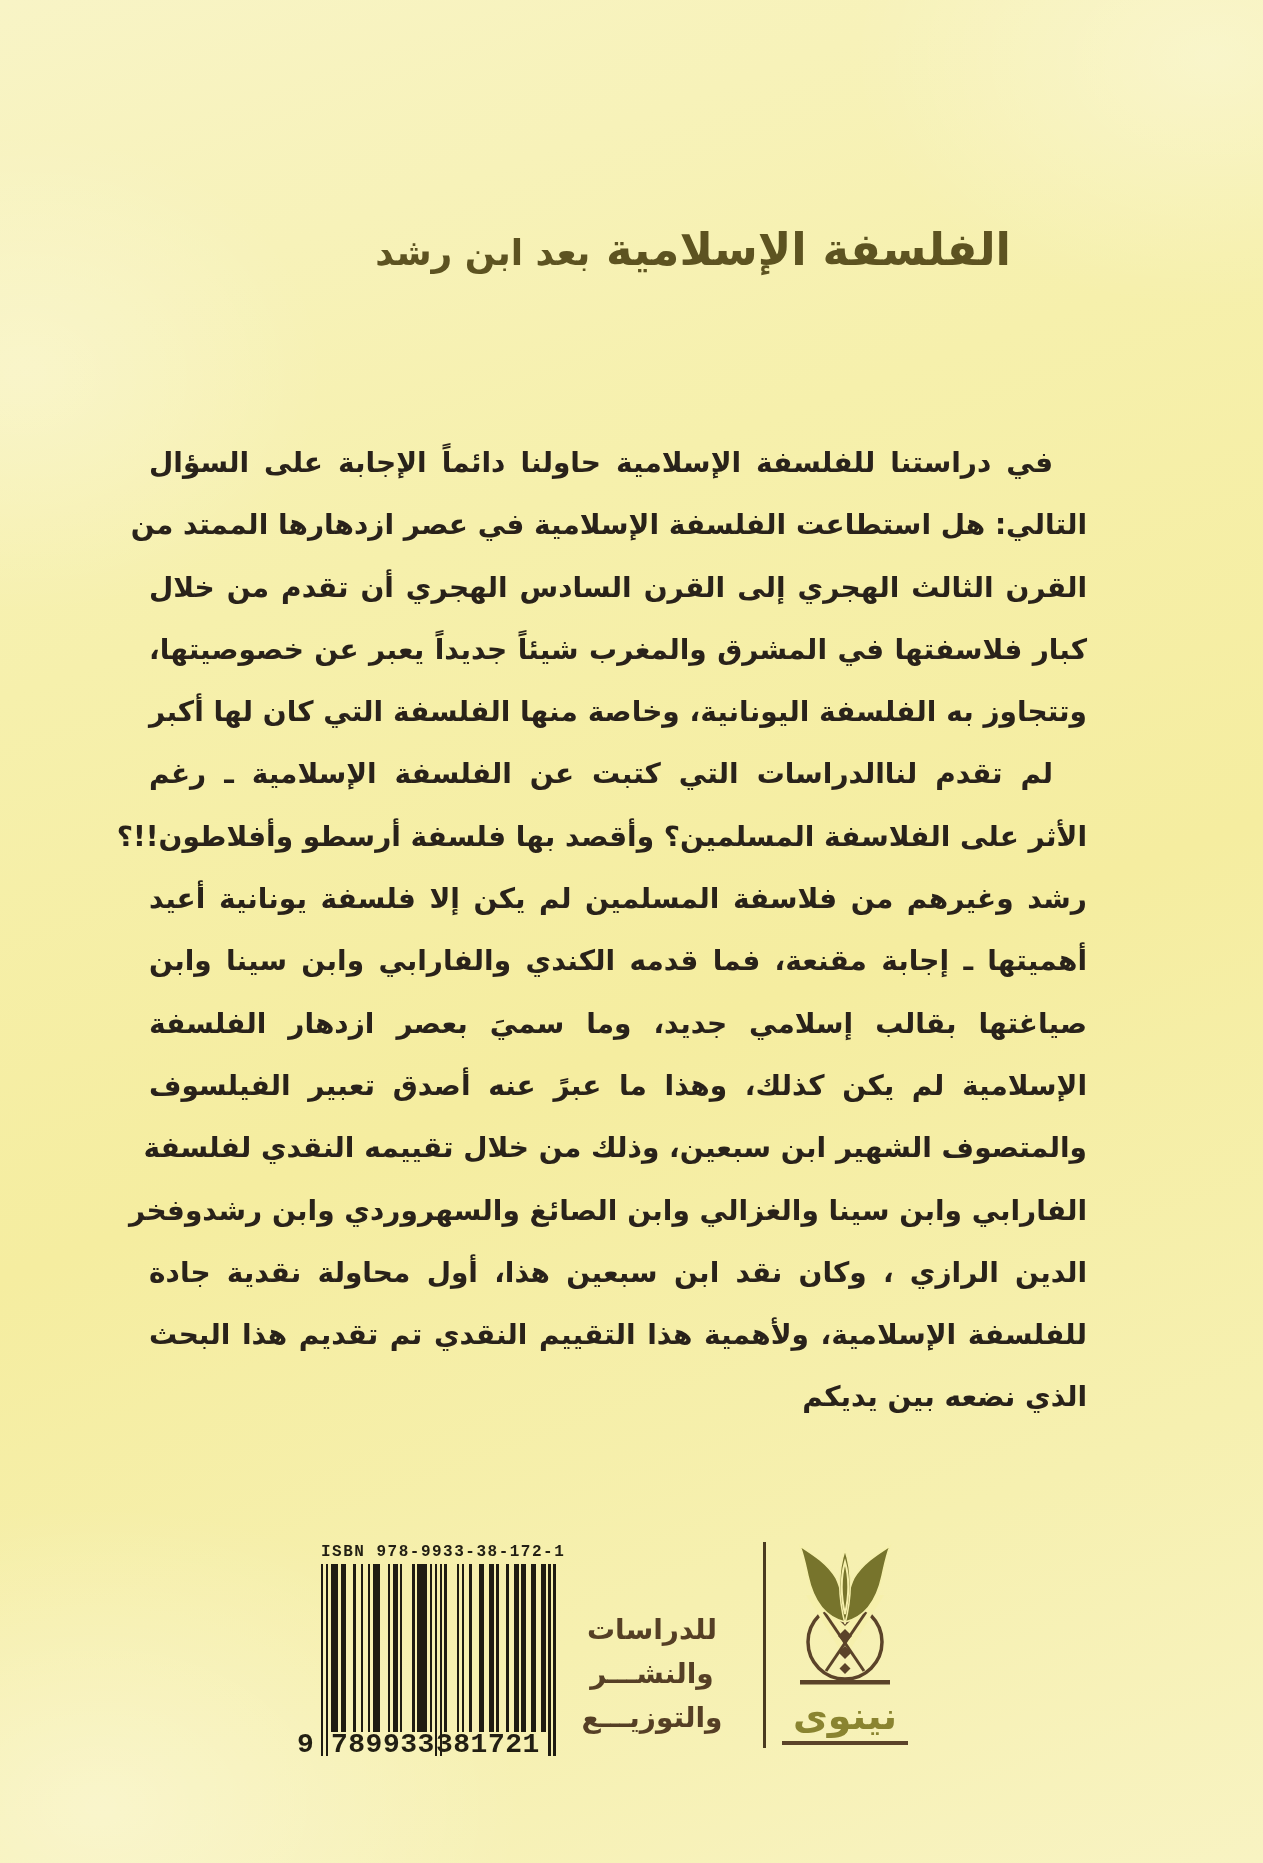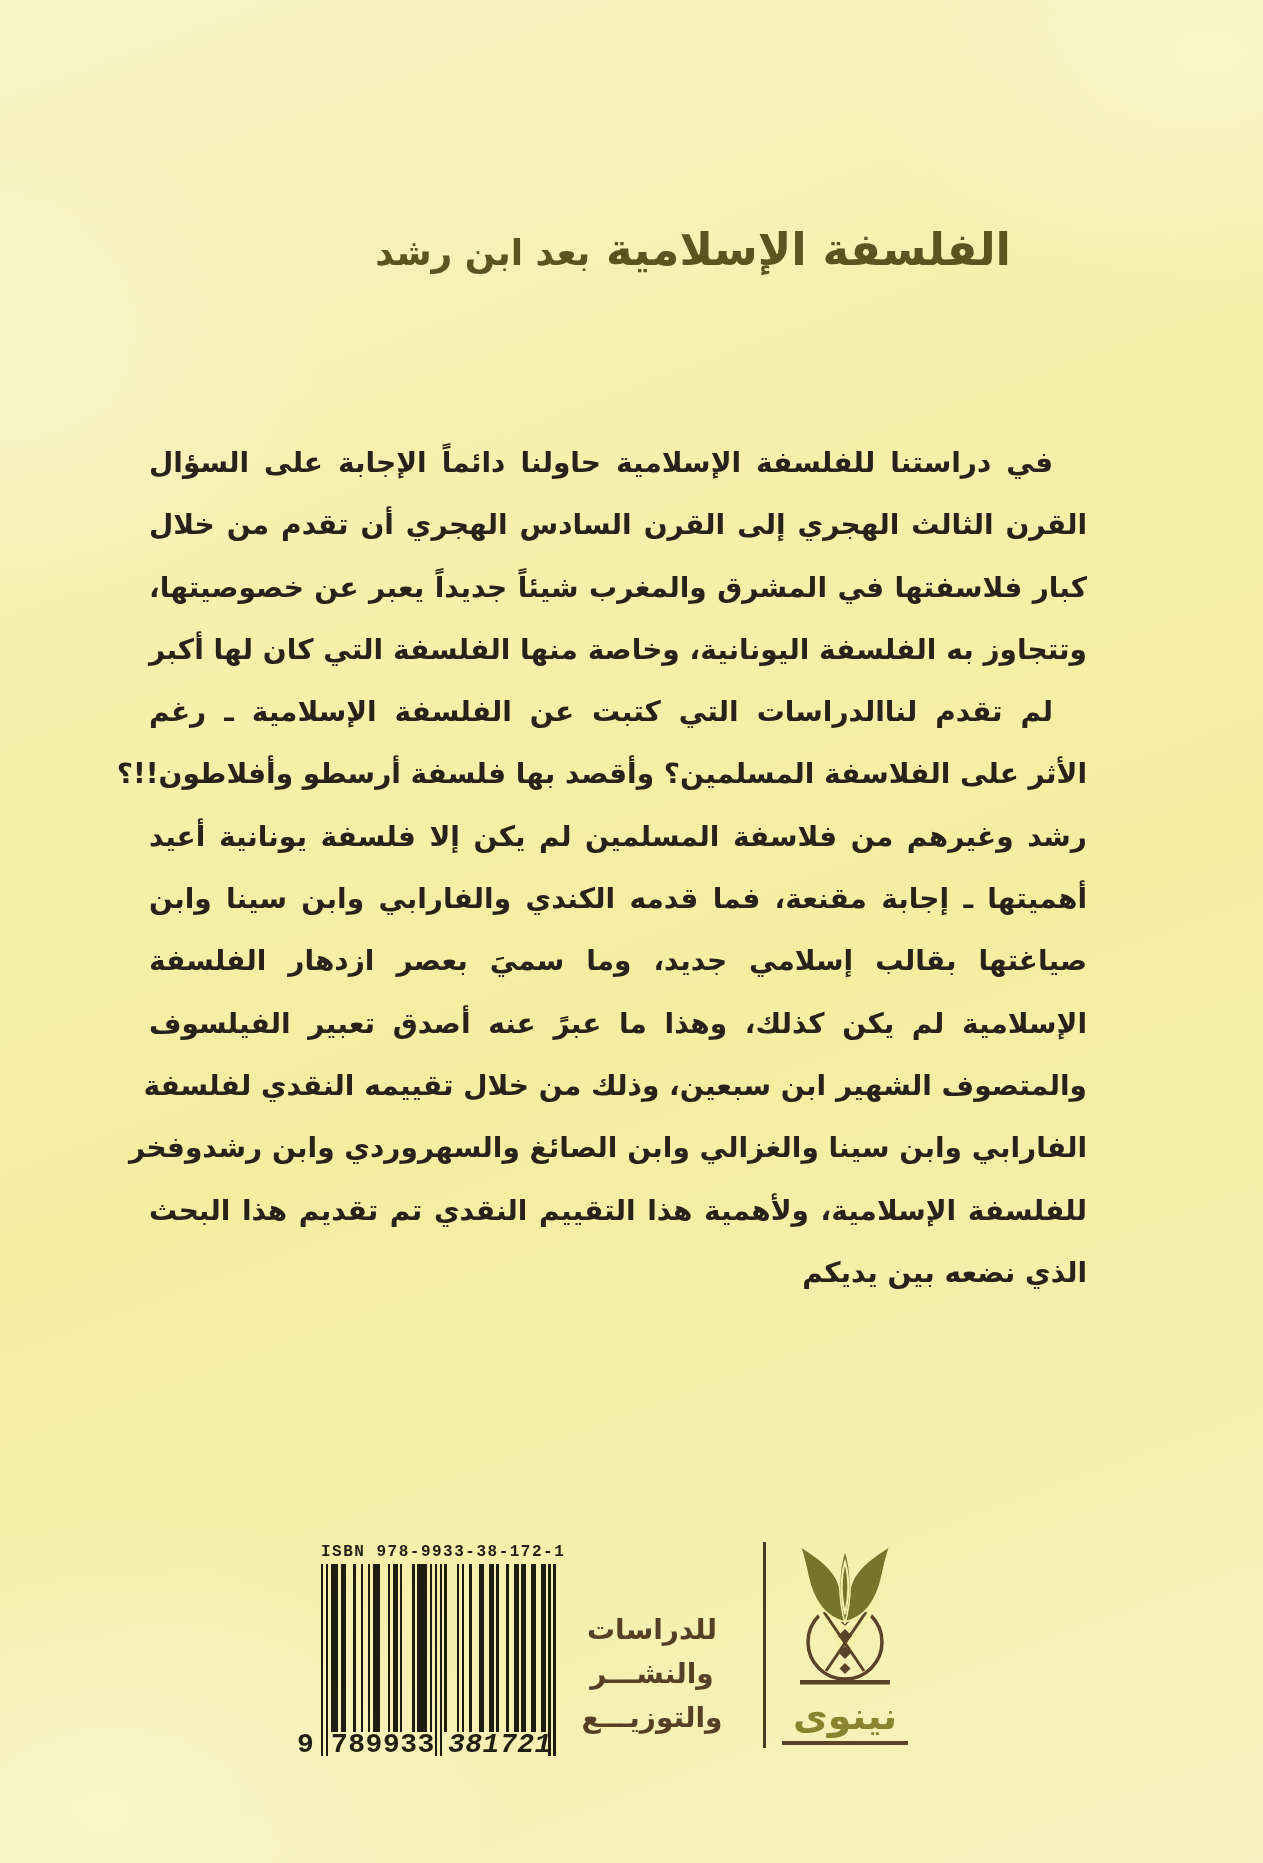--- a/index.html
+++ b/index.html
@@ -52,21 +52,21 @@
   .bar{flex:0 0 2.484px;height:168px;}
   .bar.on{background:#1f1c12;}
   .bar.tall{height:192px;}
   .ean-row{
     position:relative;height:30px;margin-top:-28px;
     font-family:"Liberation Mono","DejaVu Sans Mono",monospace;
     font-size:28px;font-weight:bold;color:#221f13;
   }
   .ean-first{position:absolute;left:-24px;bottom:-2px;}
   .ean-left{position:absolute;left:10px;width:100px;bottom:-2px;text-align:center;letter-spacing:0.5px;}
-  .ean-right{position:absolute;left:127px;width:100px;bottom:-2px;text-align:center;letter-spacing:0.5px;font-style:italic;}
+  .ean-right{position:absolute;left:115px;width:100px;bottom:-2px;text-align:center;letter-spacing:0.5px;}
 
   
   .pub-taglines{
     position:absolute;left:580px;top:1608px;width:144px;
     direction:rtl;text-align:center;color:#553f25;
   }
   .pub-taglines div{font-size:28px;font-weight:bold;line-height:44px;white-space:nowrap;}
   .divider-line{position:absolute;left:763px;top:1542px;width:3px;height:206px;background:#4a3b20;}
   .logo-block{position:absolute;left:779px;top:1540px;width:132px;text-align:center;}
   .publisher-name{
@@ -81,31 +81,33 @@
 <div class="cover">
 
   <div class="title-block">
     <div class="main-title"><span>الفلسفة الإسلامية</span>
       <span class="t2">بعد ابن رشد</span>
     </div>
   </div>
 
   <div class="blurb">
       <div class="blurb-line indent">في دراستنا للفلسفة الإسلامية حاولنا دائماً الإجابة على السؤال</div>
+      <div class="blurb-line">التالي: هل استطاعت الفلسفة الإسلامية في عصر ازدهارها الممتد من</div>
       <div class="blurb-line">القرن الثالث الهجري إلى القرن السادس الهجري أن تقدم من خلال</div>
       <div class="blurb-line">كبار فلاسفتها في المشرق والمغرب شيئاً جديداً يعبر عن خصوصيتها،</div>
       <div class="blurb-line">وتتجاوز به الفلسفة اليونانية، وخاصة منها الفلسفة التي كان لها أكبر</div>
       <div class="blurb-line indent">لم تقدم لناالدراسات التي كتبت عن الفلسفة الإسلامية ـ رغم</div>
       <div class="blurb-line para-end">الأثر على الفلاسفة المسلمين؟ وأقصد بها فلسفة أرسطو وأفلاطون!!؟</div>
       <div class="blurb-line">رشد وغيرهم من فلاسفة المسلمين لم يكن إلا فلسفة يونانية أعيد</div>
       <div class="blurb-line">أهميتها ـ إجابة مقنعة، فما قدمه الكندي والفارابي وابن سينا وابن</div>
       <div class="blurb-line">صياغتها بقالب إسلامي جديد، وما سميَ بعصر ازدهار الفلسفة</div>
       <div class="blurb-line">الإسلامية لم يكن كذلك، وهذا ما عبرً عنه أصدق تعبير الفيلسوف</div>
       <div class="blurb-line">والمتصوف الشهير ابن سبعين، وذلك من خلال تقييمه النقدي لفلسفة</div>
       <div class="blurb-line">الفارابي وابن سينا والغزالي وابن الصائغ والسهروردي وابن رشدوفخر</div>
+      <div class="blurb-line">الدين الرازي ، وكان نقد ابن سبعين هذا، أول محاولة نقدية جادة</div>
       <div class="blurb-line">للفلسفة الإسلامية، ولأهمية هذا التقييم النقدي تم تقديم هذا البحث</div>
       <div class="blurb-line para-end">الذي نضعه بين يديكم</div>
     </div>
 
   <div class="barcode-block">
     <div class="isbn-label">ISBN 978-9933-38-172-1</div>
     <div class="bars">
         <div class="bar on tall"></div>
         <div class="bar tall"></div>
         <div class="bar on tall"></div>

